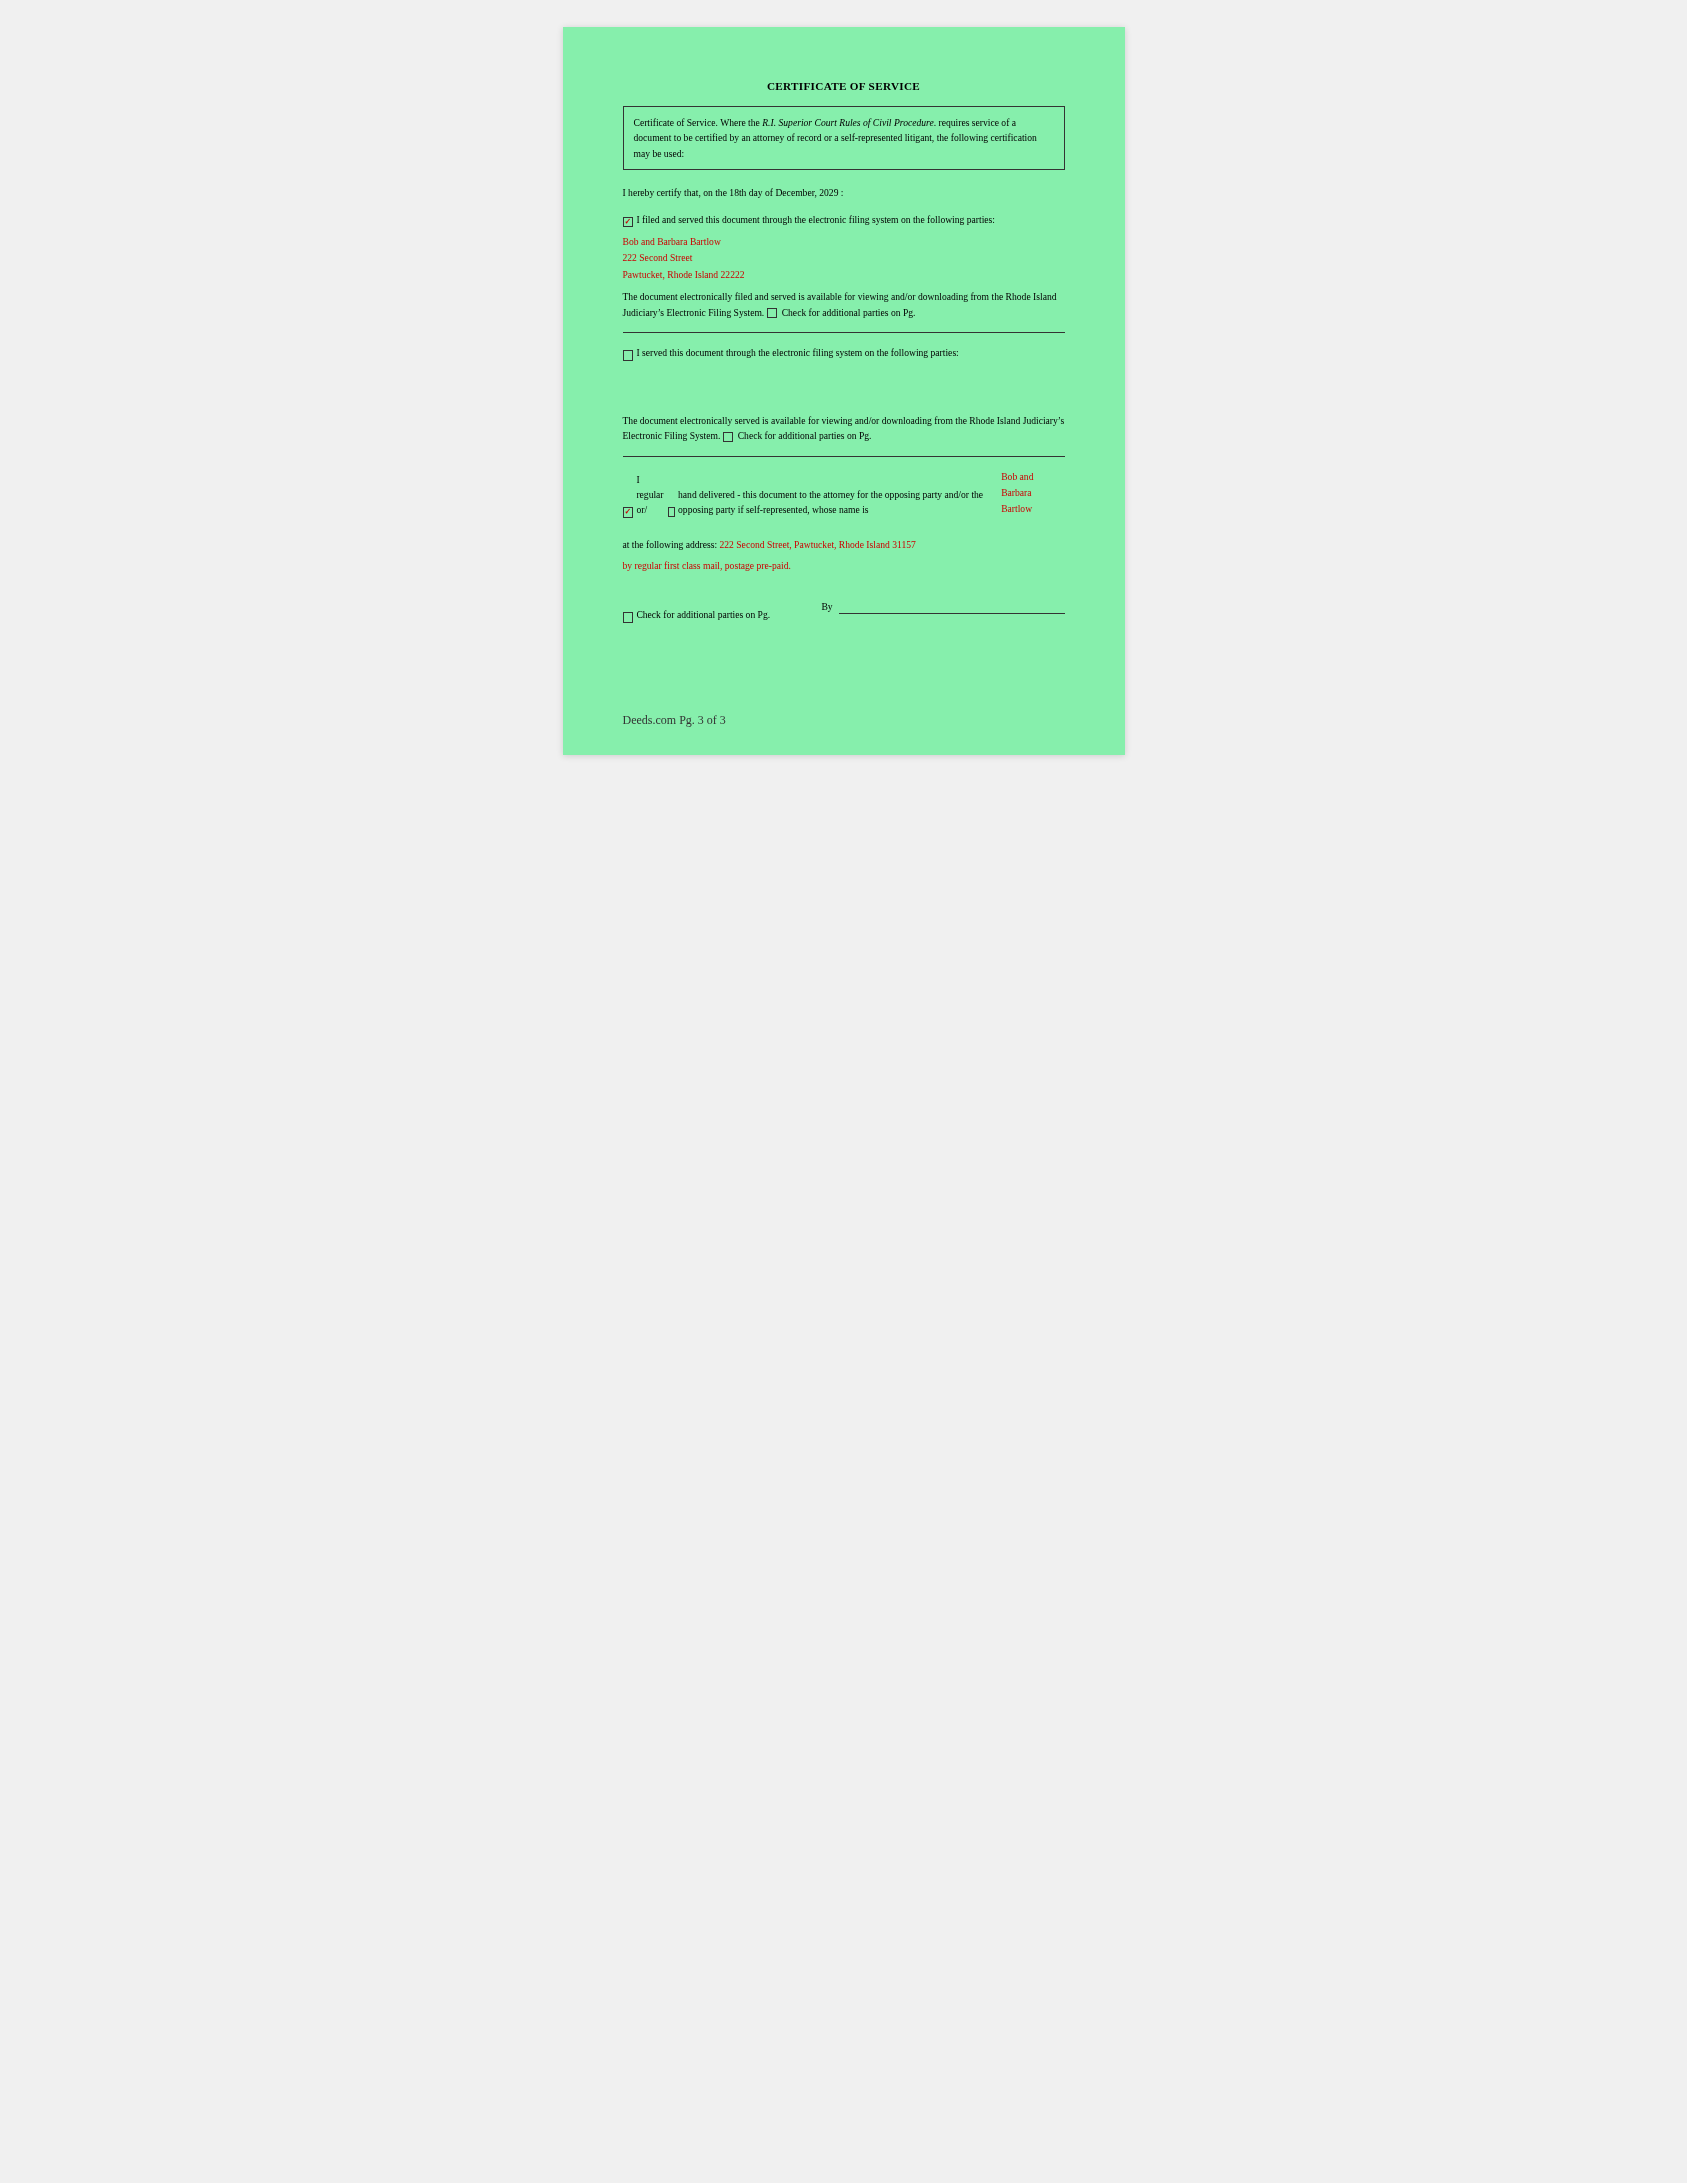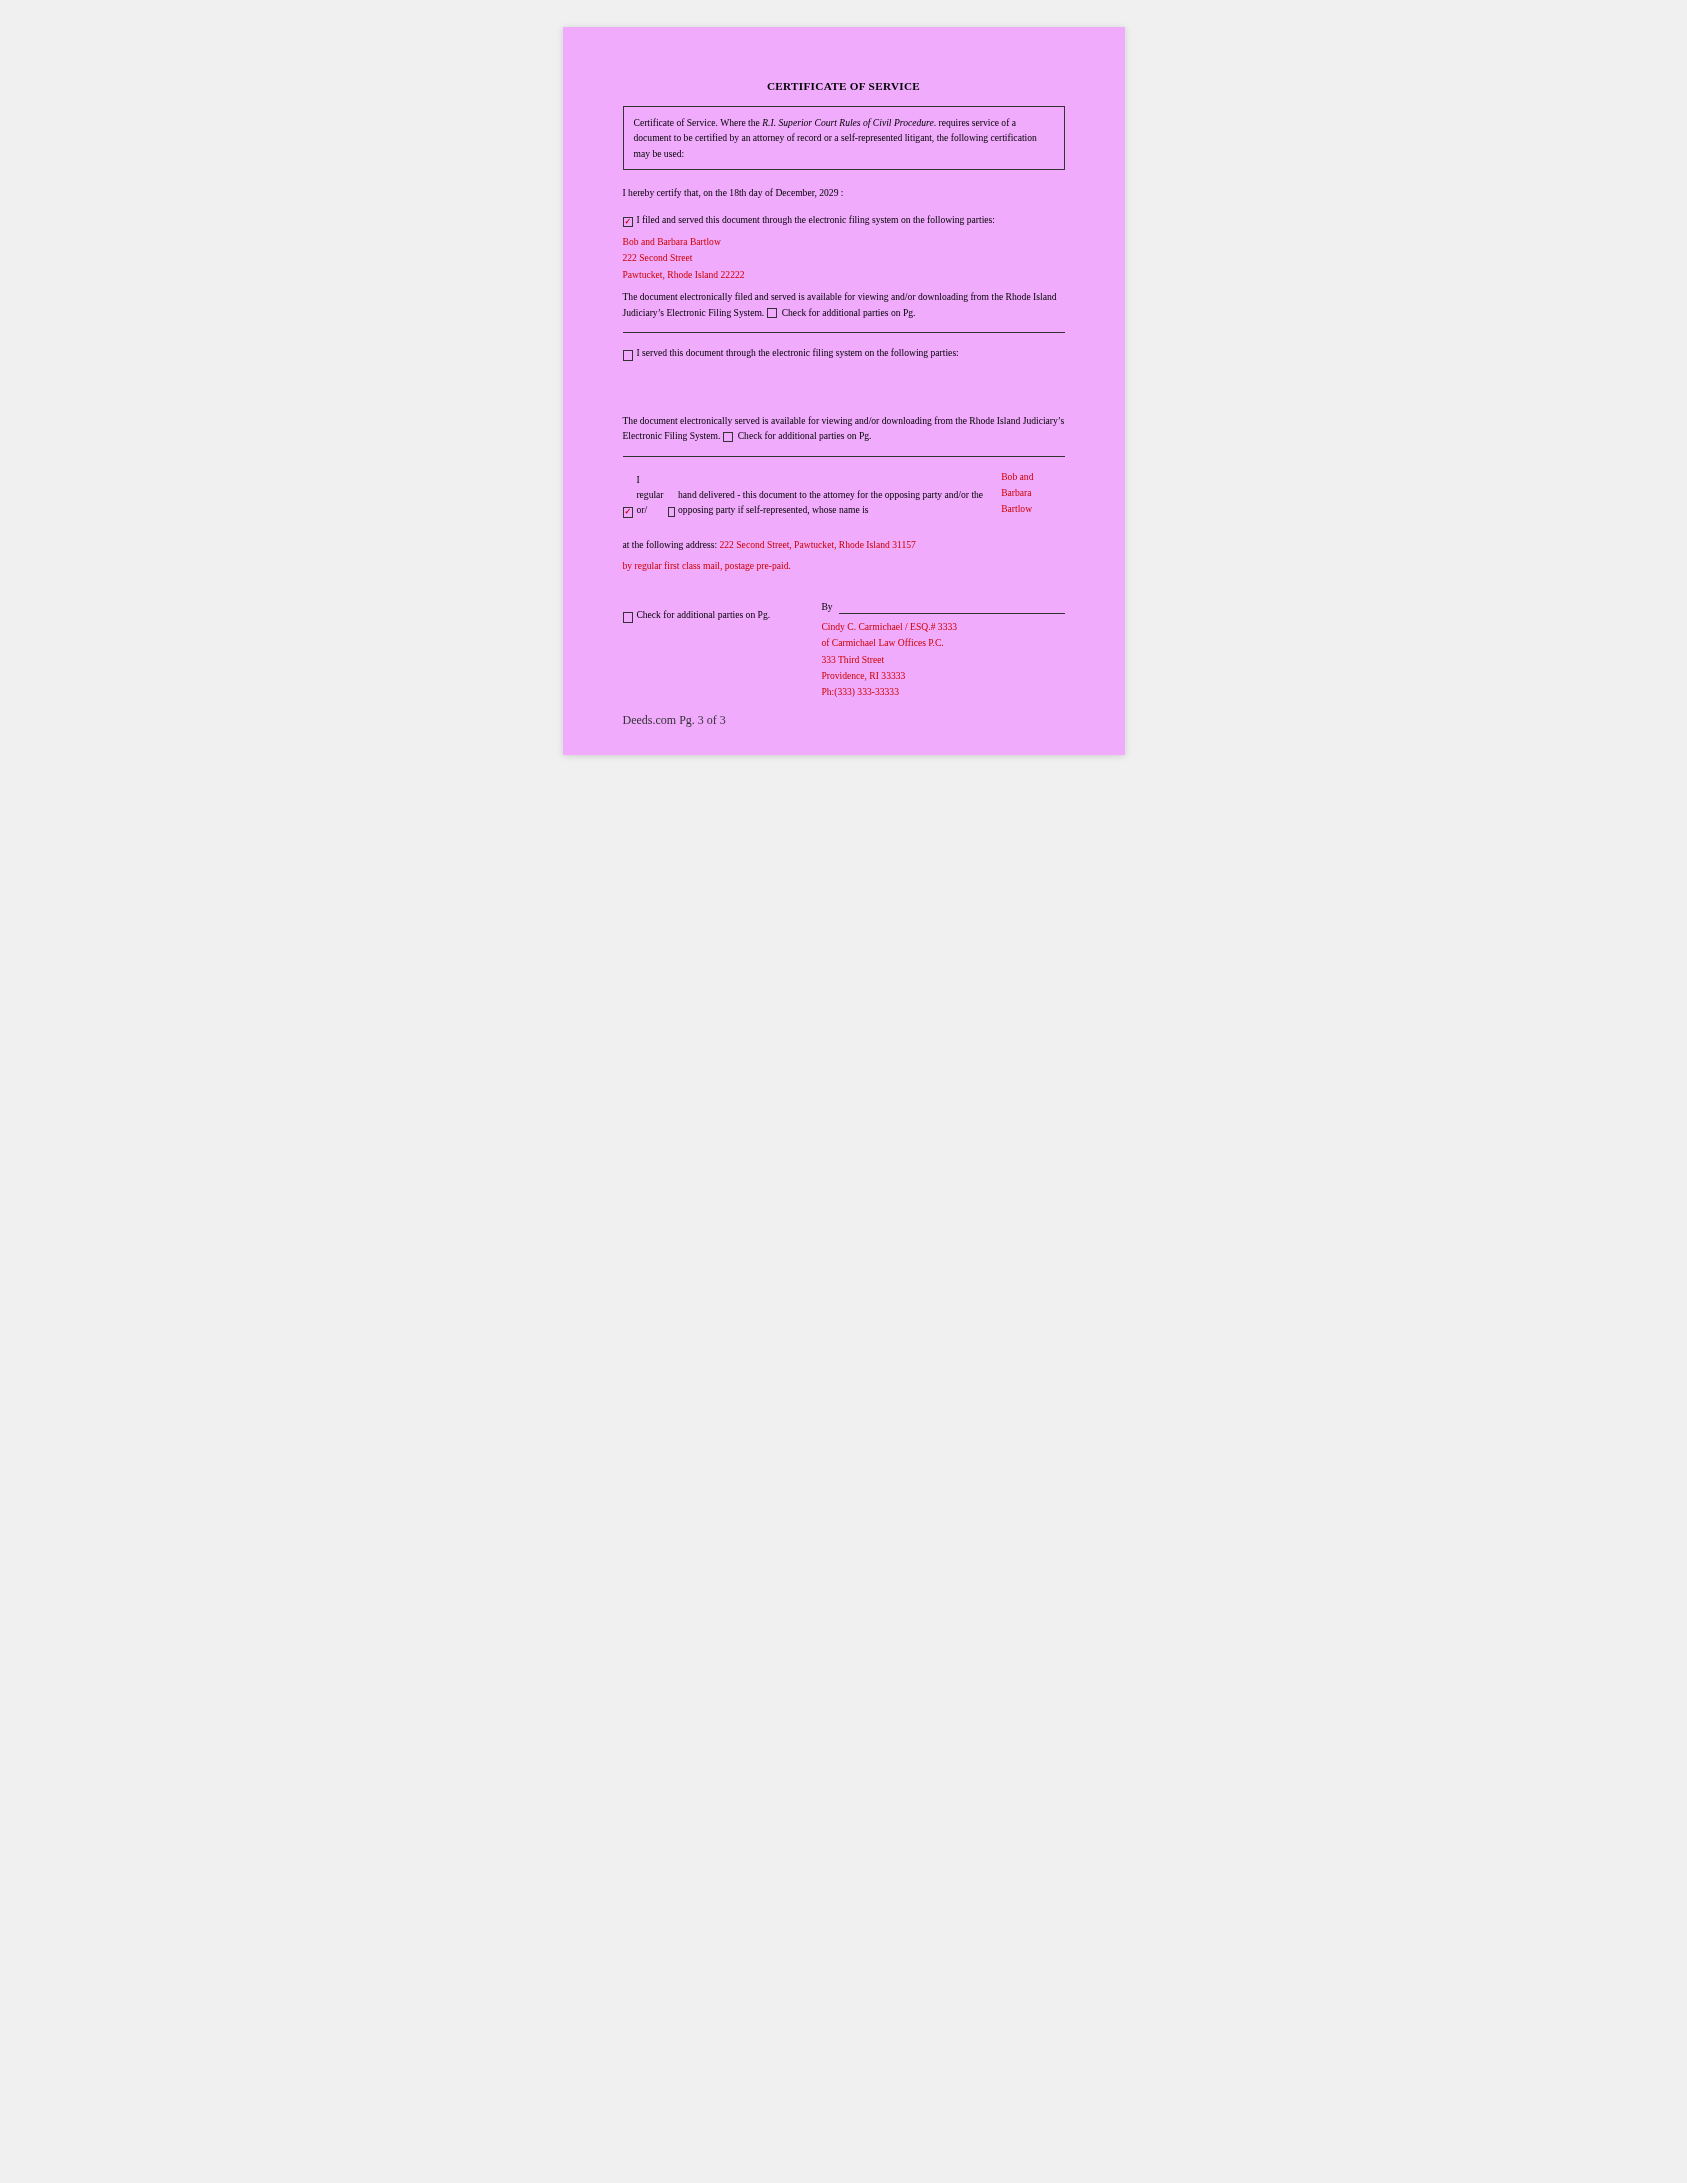--- a/index.html
+++ b/index.html
@@ -11,21 +11,21 @@
     body {
       background: #f0f0f0;
       display: flex;
       justify-content: center;
       align-items: flex-start;
       padding: 26.5px 13.2px;
       font-family: 'Times New Roman', Times, serif;
     }
 
     .page {
-      background: #f0abfc;
+      background: #86efac;
       width: 562px;
       min-height: 728px;
       padding: 53px 60px 40px 60px;
       box-shadow: 0 1.3px 6.6px rgba(0,0,0,0.15);
       position: relative;
     }
 
     .title {
       text-align: center;
       font-weight: bold;
@@ -260,26 +260,19 @@
       <div class="checkbox-line">
         <span class="checkbox"></span>
         <span>Check for additional parties on Pg.</span>
       </div>
     </div>
     <div class="sig-right">
       <div class="by-line">
         <span class="by-label">By</span>
         <div class="sig-line"></div>
       </div>
-      <div class="attorney-block">
-        <div>Cindy C. Carmichael / ESQ.# 3333</div>
-        <div>of Carmichael Law Offices P.C.</div>
-        <div>333 Third Street</div>
-        <div>Providence, RI 33333</div>
-        <div>Ph:(333) 333-33333</div>
-      </div>
     </div>
   </div>
 
   <div class="footer">Deeds.com  Pg. 3  of  3</div>
 
 </div>
 
 
 </body></html>

